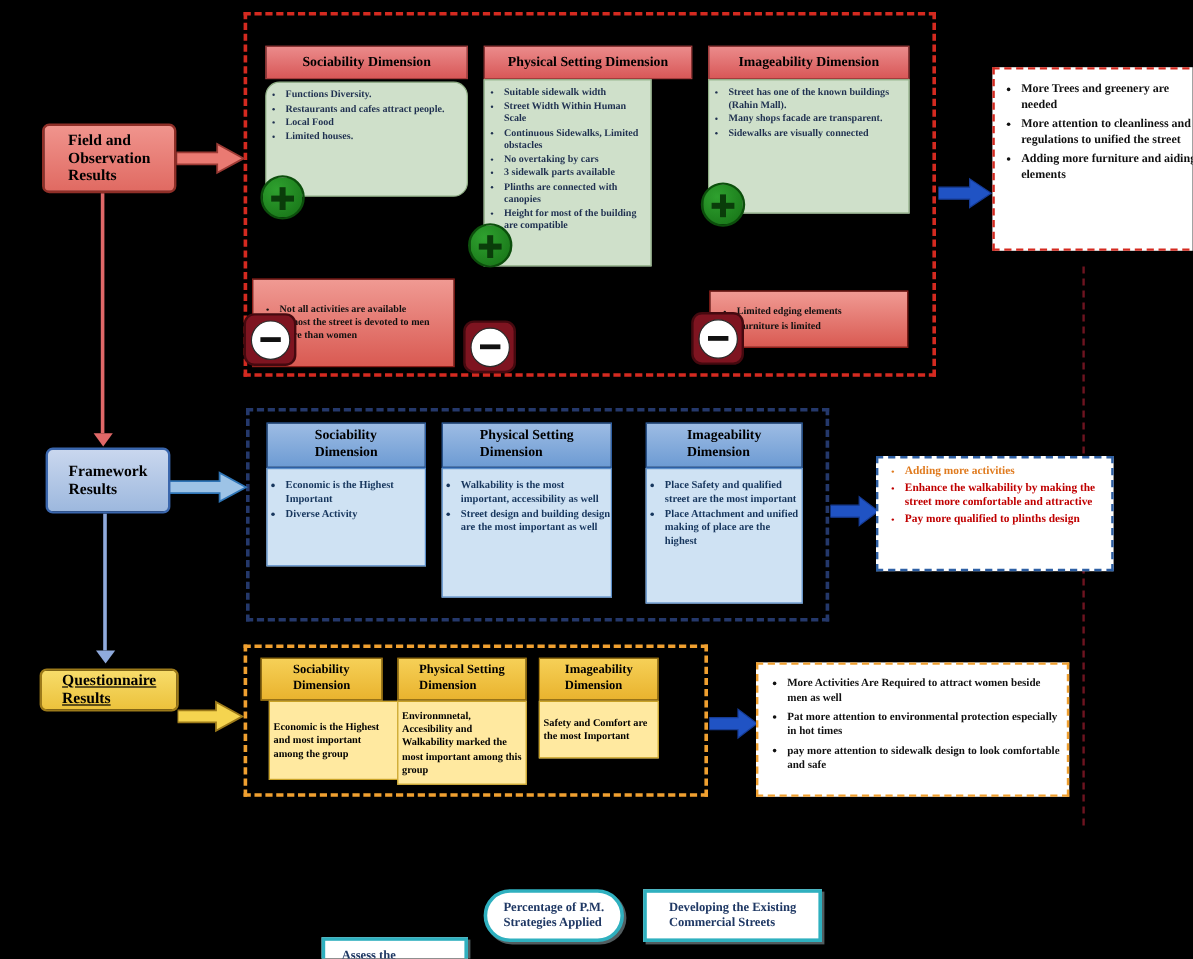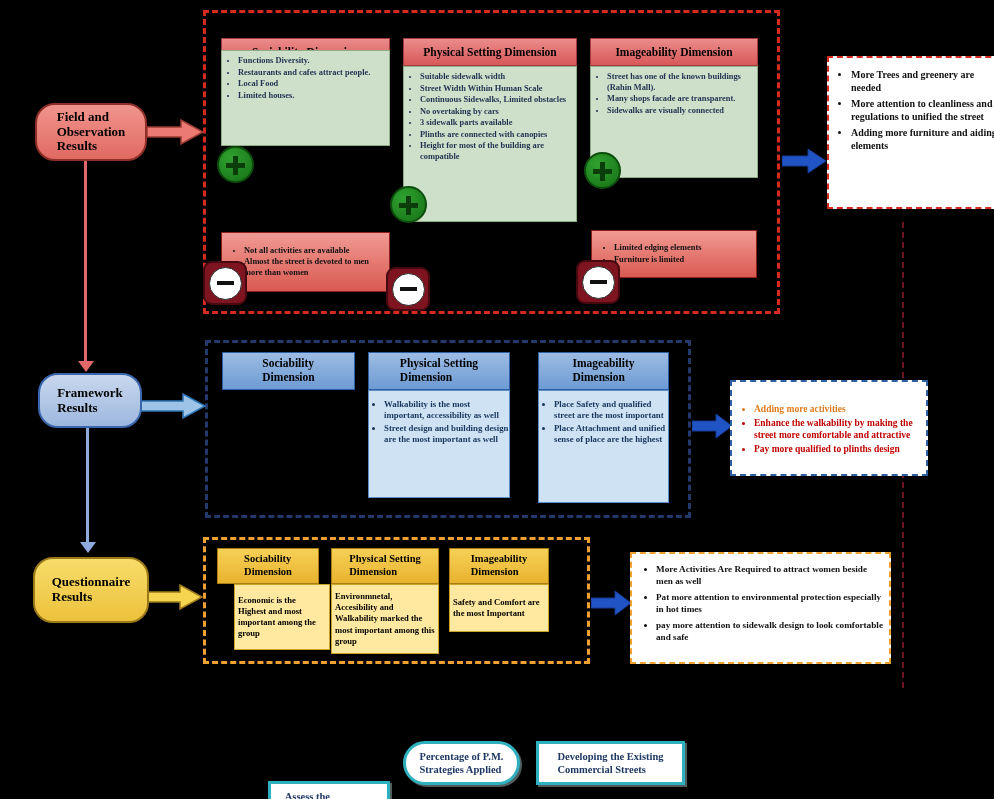--- a/index.html
+++ b/index.html
@@ -2,21 +2,21 @@
 <html><head>
 <meta charset="utf-8">
 <style>
   html,body{margin:0;padding:0;background:#000;}
   .canvas{position:relative;width:994px;height:799px;background:#000;overflow:hidden;
           font-family:"Liberation Serif","DejaVu Serif",serif;color:#000;}
   .abs{position:absolute;box-sizing:border-box;}
   .pre{white-space:pre-line;}
   .center{display:flex;align-items:center;justify-content:center;}
   
-  .node{border-radius:20px;font-weight:bold;font-size:13px;line-height:1.15;z-index:4;}
+  .node{border-radius:6px;font-weight:bold;font-size:13px;line-height:1.15;z-index:4;}
   .pink-node{background:linear-gradient(#f0948d,#e06a62);border:2px solid #8f2f28;}
   .blue-node{background:linear-gradient(#c9d7ee,#9db8de);border:2px solid #3a66ad;}
   .yellow-node{background:linear-gradient(#f7dc6a,#ecc23c);border:2px solid #9c7a1a;}
   
   .container{z-index:1;}
   .obs-container{border:3px dashed #d42a20;}
   .fw-container{border:3px dashed #24386b;}
   .q-container{border:3px dashed #f0a030;}
   
   .g-hdr{background:linear-gradient(#eb8b8b,#d85858);border:1px solid #a33c3c;font-weight:bold;font-size:11.5px;z-index:2;}
@@ -68,21 +68,21 @@
 </head>
 <body>
 
 <div class="canvas">
 
   <div class="abs node pink-node center pre" style="left:35px;top:103px;width:112px;height:58px;">Field and
 Observation
 Results</div>
   <div class="abs node blue-node center pre" style="left:38px;top:373px;width:104px;height:55px;">Framework
 Results</div>
-  <div class="abs node yellow-node center pre" style="left:33px;top:557px;width:116px;height:66px;">Questionnaire
+  <div class="abs node yellow-node center pre" style="left:33px;top:557px;width:116px;height:36px;text-decoration:underline;">Questionnaire
 Results</div>
 
   <div class="abs vline red-line" style="left:84px;top:161px;width:3px;height:200px;"></div>
   <div class="abs arrowhead-red" style="left:78px;top:361px;"></div>
   <div class="abs vline blue-line" style="left:86px;top:428px;width:3px;height:114px;"></div>
   <div class="abs arrowhead-blue" style="left:80px;top:542px;"></div>
   <div class="abs maroon-dash" style="left:902px;top:222px;width:0;height:466px;"></div>
 
   <svg class="abs" style="left:147px;top:117px;z-index:2;" width="58" height="30" viewBox="0 0 58 30">
     <polygon points="0,10 34,10 34,3 56,15 34,27 34,20 0,20" fill="#ea7a72" stroke="#9c3a34" stroke-width="1.5"></polygon>
@@ -90,31 +90,31 @@
   <svg class="abs" style="left:141px;top:391px;z-index:2;" width="66" height="30" viewBox="0 0 66 30">
     <polygon points="0,10 42,10 42,3 64,15 42,27 42,20 0,20" fill="#9dc3e6" stroke="#2e74b5" stroke-width="1.5"></polygon>
   </svg>
   <svg class="abs" style="left:148px;top:582px;z-index:2;" width="56" height="30" viewBox="0 0 56 30">
     <polygon points="0,10 32,10 32,3 54,15 32,27 32,20 0,20" fill="#f5d44f" stroke="#9c7a1a" stroke-width="1.5"></polygon>
   </svg>
 
   <div class="abs container obs-container" style="left:203px;top:10px;width:577px;height:304px;"></div>
 
   <div class="abs g-hdr center" style="left:221px;top:38px;width:169px;height:28px;">Sociability Dimension</div>
-  <div class="abs g-body" style="left:221px;top:50px;width:169px;height:96px;">
+  <div class="abs g-body" style="left:221px;top:68px;width:169px;height:96px;border-radius:12px;">
     <ul>
         <li>Functions Diversity.</li>
         <li>Restaurants and cafes attract people.</li>
         <li>Local Food</li>
         <li>Limited houses.</li>
       </ul>
   </div>
 
   <div class="abs g-hdr center" style="left:403px;top:38px;width:174px;height:28px;">Physical Setting Dimension</div>
-  <div class="abs g-body" style="left:403px;top:66px;width:174px;height:156px;">
+  <div class="abs g-body" style="left:403px;top:66px;width:140px;height:156px;">
     <ul>
         <li>Suitable sidewalk width</li>
         <li>Street Width Within Human Scale</li>
         <li>Continuous Sidewalks, Limited obstacles</li>
         <li>No overtaking by cars</li>
         <li>3 sidewalk parts available</li>
         <li>Plinths are connected with canopies</li>
         <li>Height for most of the building are compatible</li>
       </ul>
   </div>
@@ -134,27 +134,27 @@
     </div>
   <div class="abs plus-badge" style="left:390px;top:186px;">
       <span class="plus-h"></span>
       <span class="plus-v"></span>
     </div>
   <div class="abs plus-badge" style="left:584px;top:152px;">
       <span class="plus-h"></span>
       <span class="plus-v"></span>
     </div>
 
-  <div class="abs neg-box" style="left:221px;top:232px;width:169px;height:60px;">
+  <div class="abs neg-box" style="left:210px;top:232px;width:169px;height:74px;">
     <ul>
         <li>Not all activities are available</li>
         <li>Almost the street is devoted to men more than women</li>
       </ul>
   </div>
-  <div class="abs neg-box" style="left:591px;top:230px;width:166px;height:48px;">
+  <div class="abs neg-box" style="left:591px;top:242px;width:166px;height:48px;">
     <ul>
         <li>Limited edging elements</li>
         <li>Furniture is limited</li>
       </ul>
   </div>
 
   <div class="abs minus-badge" style="left:203px;top:261px;">
       <div class="minus-circle">
         <div class="minus-bar"></div>
       </div>
@@ -178,53 +178,59 @@
         <li>More Trees and greenery are needed</li>
         <li>More attention to cleanliness and regulations to unified the street</li>
         <li>Adding more furniture and aiding elements</li>
       </ul>
   </div>
 
   <div class="abs container fw-container" style="left:205px;top:340px;width:486px;height:178px;"></div>
 
   <div class="abs b-hdr center pre" style="left:222px;top:352px;width:133px;height:38px;">Sociability
 Dimension</div>
+  <div class="abs b-body" style="left:222px;top:390px;width:133px;height:82px;">
+    <ul>
+        <li>Economic is the Highest Important</li>
+        <li>Diverse Activity</li>
+      </ul>
+  </div>
   <div class="abs b-hdr center pre" style="left:368px;top:352px;width:142px;height:38px;">Physical Setting
 Dimension</div>
   <div class="abs b-body" style="left:368px;top:390px;width:142px;height:108px;">
     <ul>
         <li>Walkability is the most important, accessibility as well</li>
         <li>Street design and building design are the most important as well</li>
       </ul>
   </div>
   <div class="abs b-hdr center pre" style="left:538px;top:352px;width:131px;height:38px;">Imageability
 Dimension</div>
   <div class="abs b-body" style="left:538px;top:390px;width:131px;height:113px;">
     <ul>
         <li>Place Safety and qualified street are the most important</li>
-        <li>Place Attachment and unified sense of place are the highest</li>
+        <li>Place Attachment and unified making of place are the highest</li>
       </ul>
   </div>
 
   <svg class="abs" style="left:692px;top:412px;z-index:2;" width="42" height="28" viewBox="0 0 42 28">
     <polygon points="0,9 24,9 24,2 40,14 24,26 24,19 0,19" fill="#2053c4" stroke="#163c96" stroke-width="1"></polygon>
   </svg>
-  <div class="abs out-box out-mid" style="left:730px;top:380px;width:198px;height:96px;padding:16px 4px;">
+  <div class="abs out-box out-mid" style="left:730px;top:380px;width:198px;height:96px;padding:0 4px;">
     <ul>
         <li style="color: rgb(224, 123, 31);">Adding more activities</li>
         <li style="color: rgb(192, 0, 0);">Enhance the walkability by making the street more comfortable and attractive</li>
         <li style="color: rgb(192, 0, 0);">Pay more qualified to plinths design</li>
       </ul>
   </div>
 
   <div class="abs container q-container" style="left:203px;top:537px;width:387px;height:127px;"></div>
 
   <div class="abs y-hdr center pre" style="left:217px;top:548px;width:102px;height:36px;">Sociability
 Dimension</div>
-  <div class="abs y-body center" style="left:234px;top:584px;width:96px;height:66px;">Economic is the Highest and most important among the group</div>
+  <div class="abs y-body center" style="left:224px;top:584px;width:108px;height:66px;">Economic is the Highest and most important among the group</div>
   <div class="abs y-hdr center pre" style="left:331px;top:548px;width:108px;height:36px;">Physical Setting
 Dimension</div>
   <div class="abs y-body center" style="left:331px;top:584px;width:108px;height:70px;">Environmnetal, Accesibility and Walkability marked the most important among this group</div>
   <div class="abs y-hdr center pre" style="left:449px;top:548px;width:100px;height:36px;">Imageability
 Dimension</div>
   <div class="abs y-body center" style="left:449px;top:584px;width:100px;height:48px;">Safety and Comfort are the most Important</div>
 
   <svg class="abs" style="left:591px;top:589px;z-index:2;" width="42" height="28" viewBox="0 0 42 28">
     <polygon points="0,9 24,9 24,2 40,14 24,26 24,19 0,19" fill="#2053c4" stroke="#163c96" stroke-width="1"></polygon>
   </svg>

